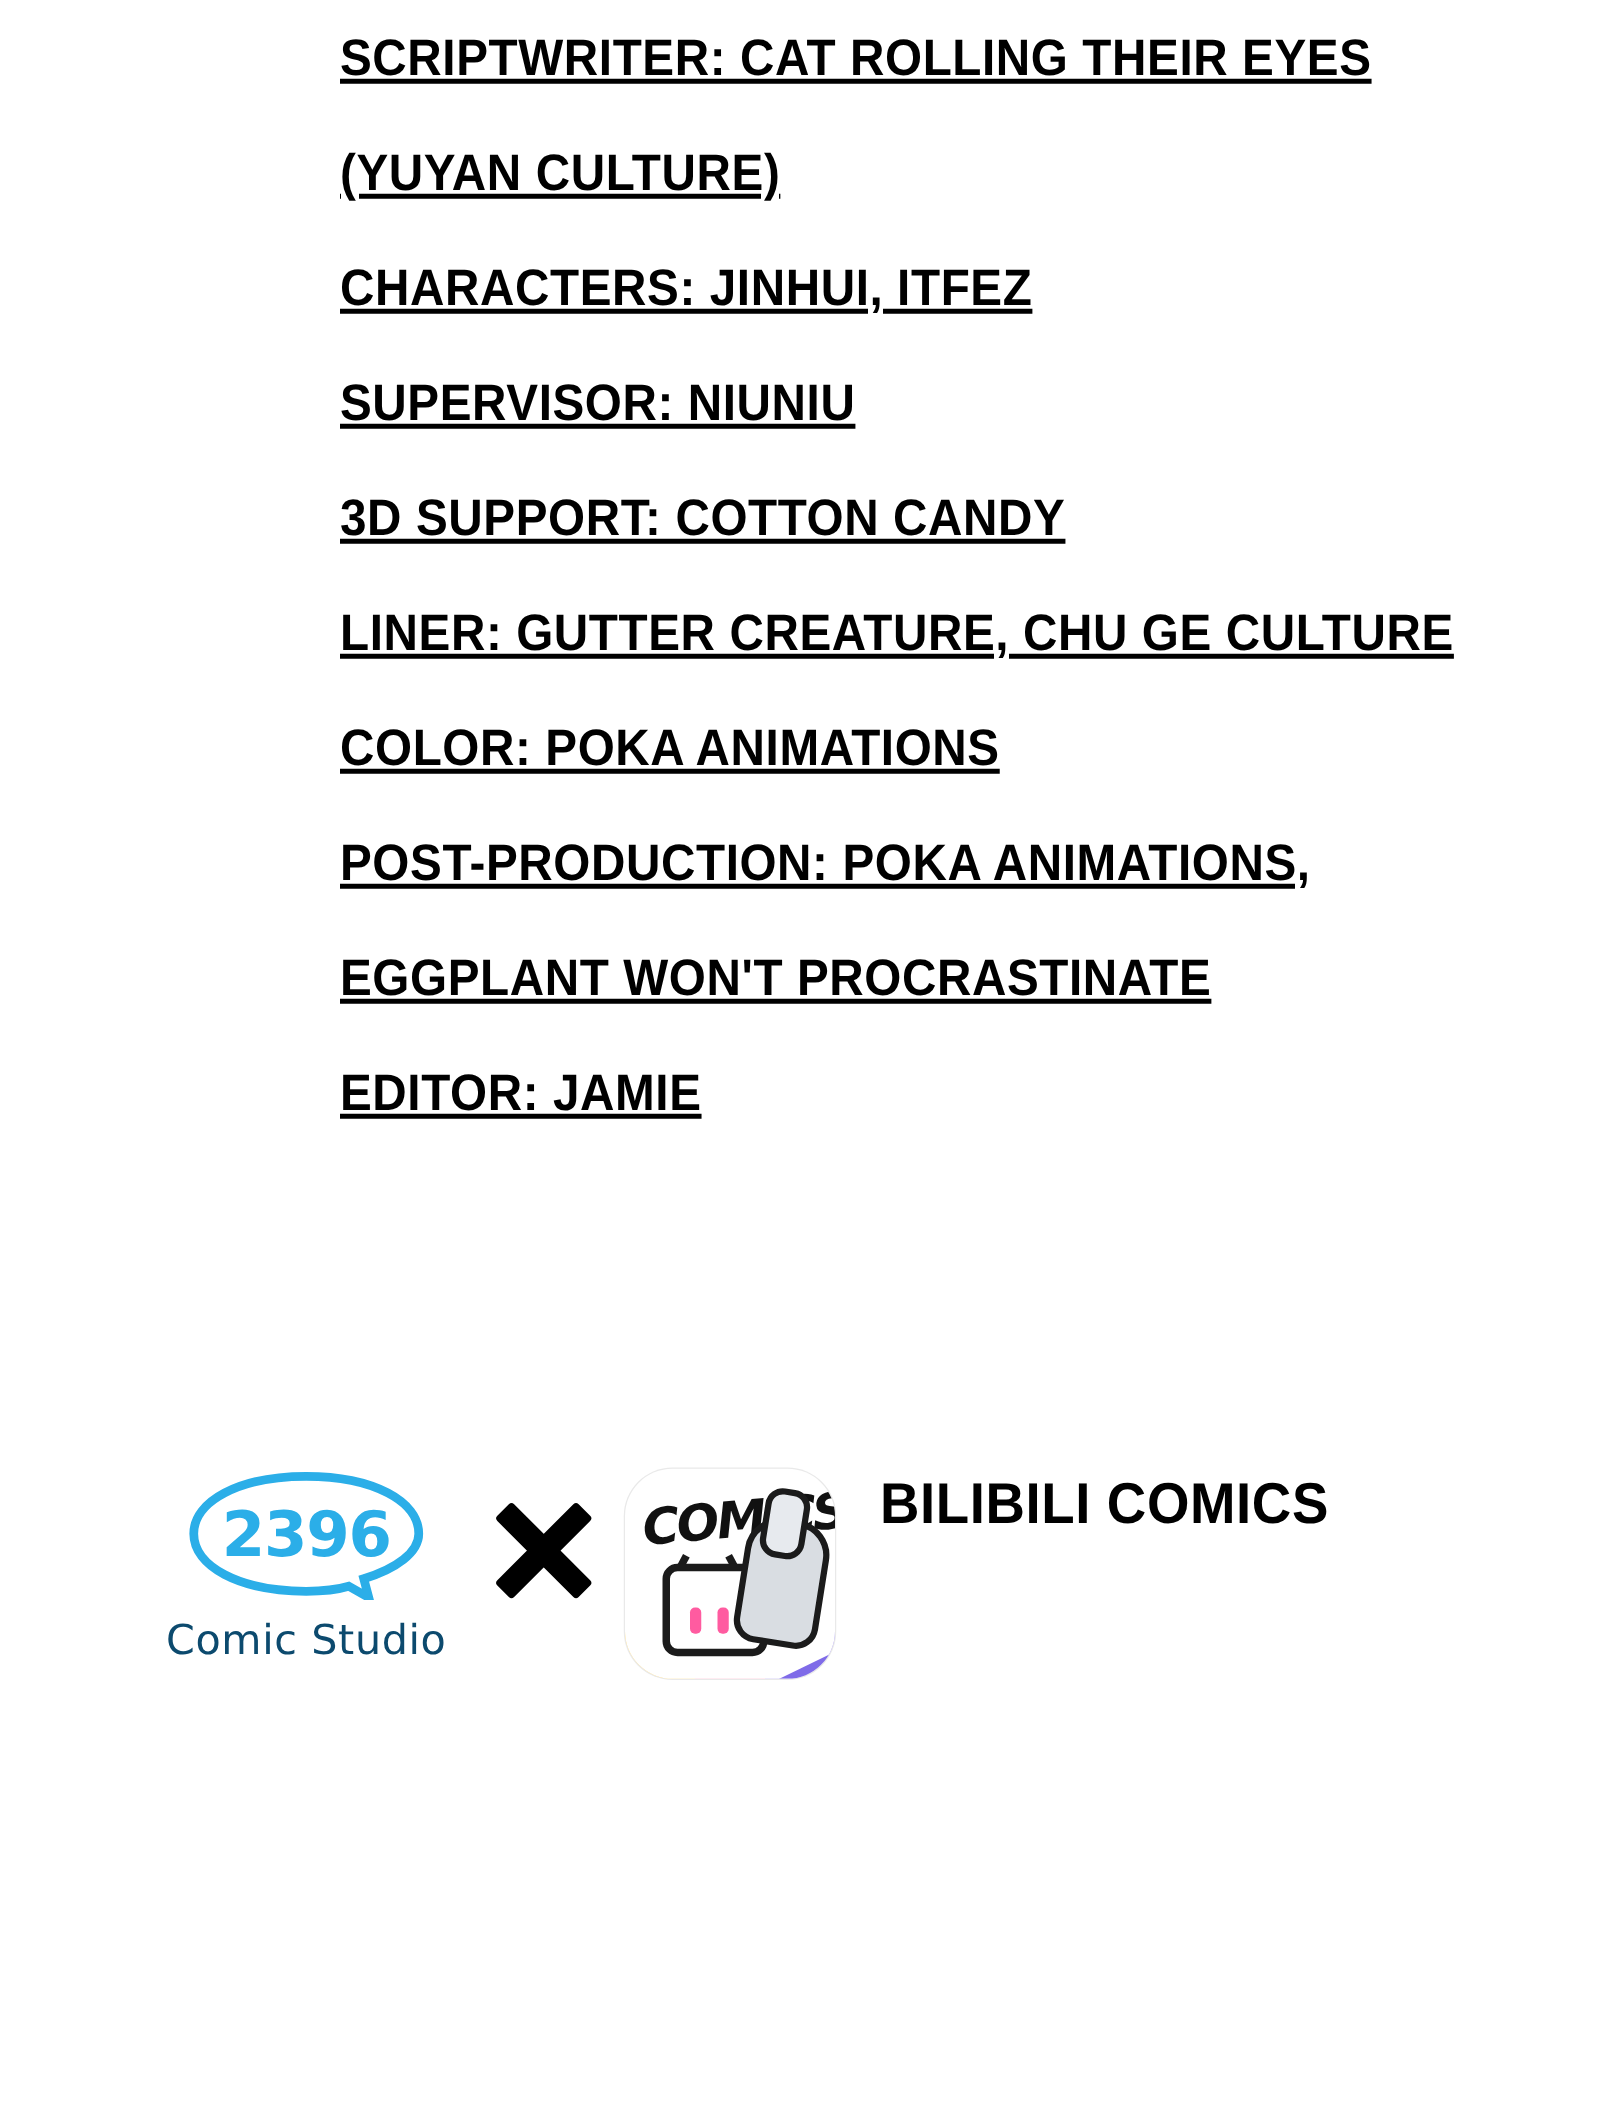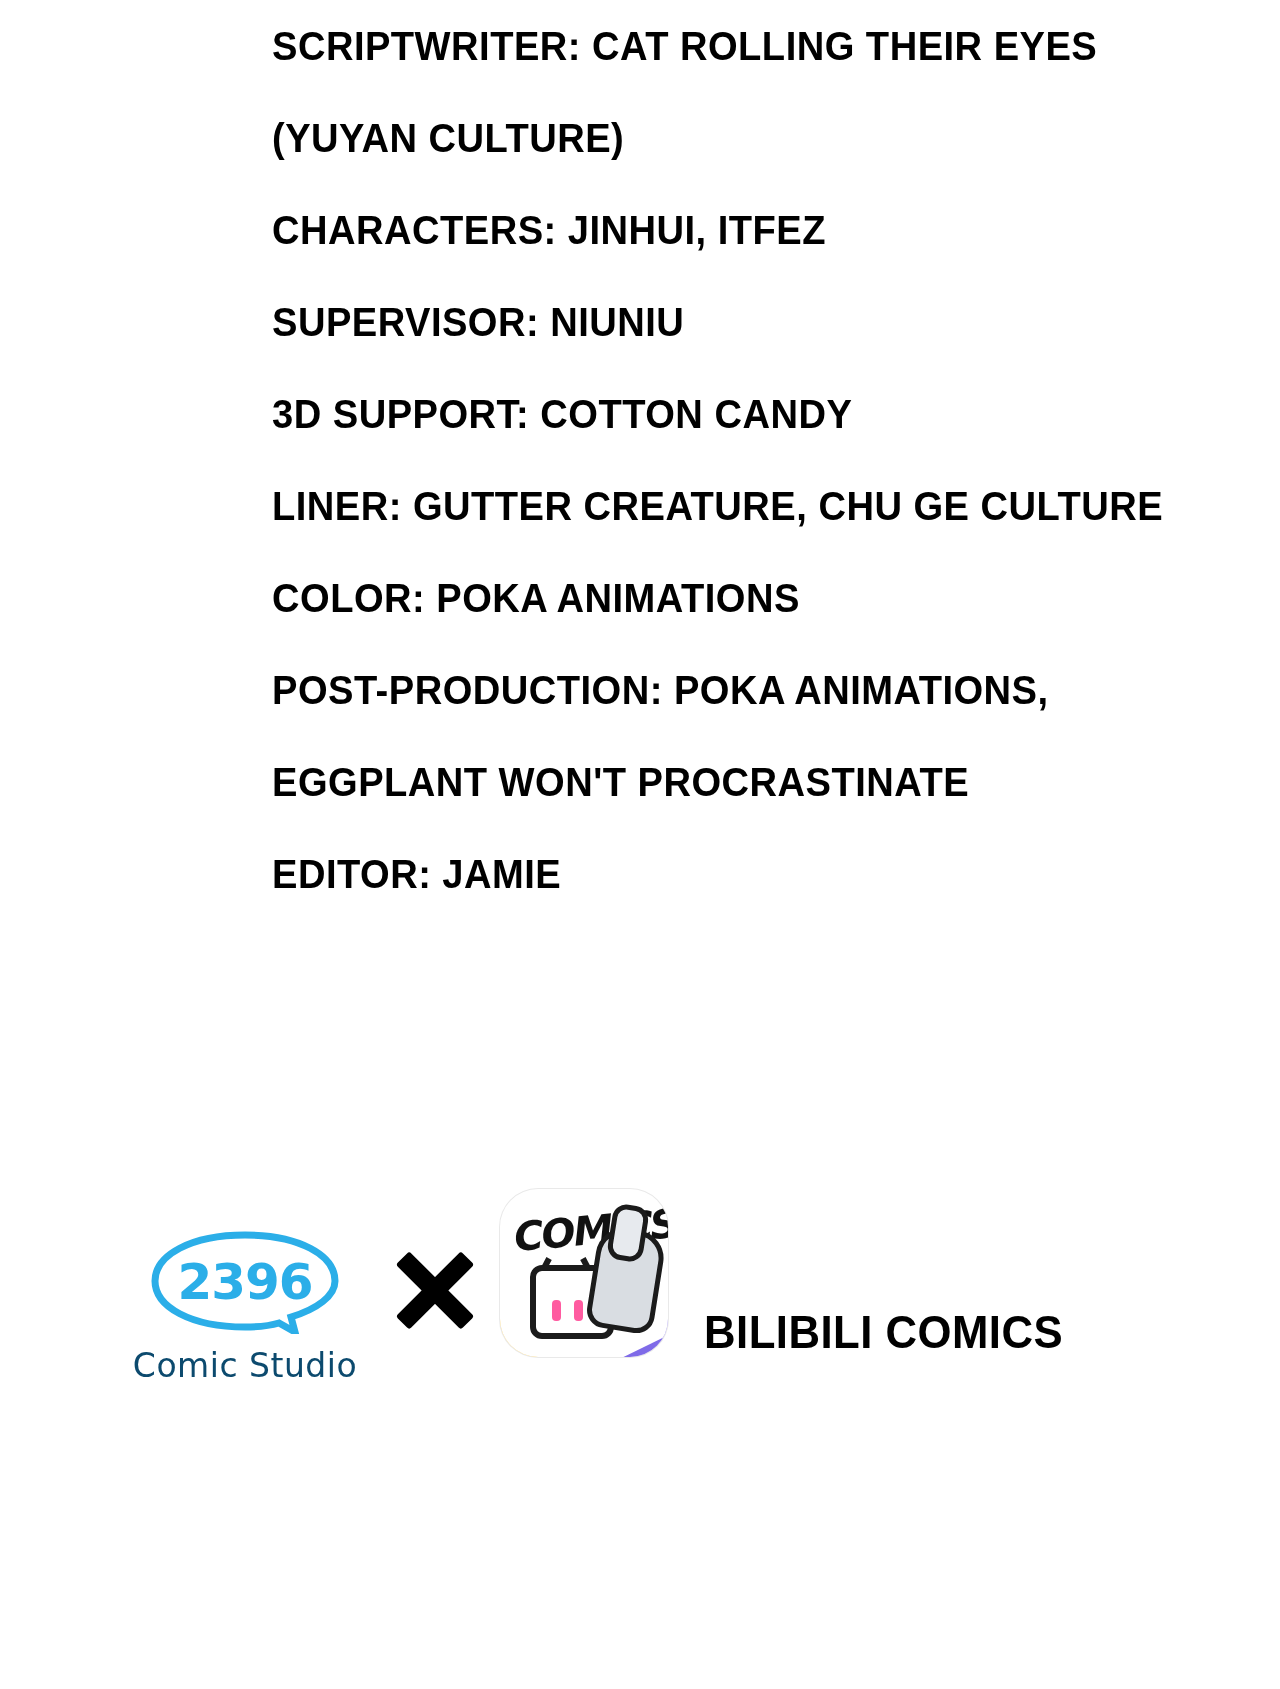--- a/index.html
+++ b/index.html
@@ -13,20 +13,21 @@
     position: relative;
     font-family: "Liberation Sans", sans-serif;
     overflow: hidden;
   }
 
   #credits {
     position: absolute;
     left: 272px;
     top: 0px;
     width: 940px;
+    text-decoration: underline;
   }
 
   .credit-line {
     font-family: "Liberation Sans", sans-serif;
     font-weight: bold;
     font-size: 41px;
     line-height: 92px;
     letter-spacing: 0.5px;
     color: #000000;
     white-space: nowrap;
@@ -34,21 +35,21 @@
     transform-origin: left center;
   }
 
   #logos {
     position: absolute;
     left: 120px;
     top: 1175px;
     width: 1060px;
     height: 210px;
     display: flex;
-    align-items: flex-end;
+    align-items: flex-start;
   }
 
   
   .studio-logo {
     width: 250px;
     display: flex;
     flex-direction: column;
     align-items: center;
   }
   .bubble {

